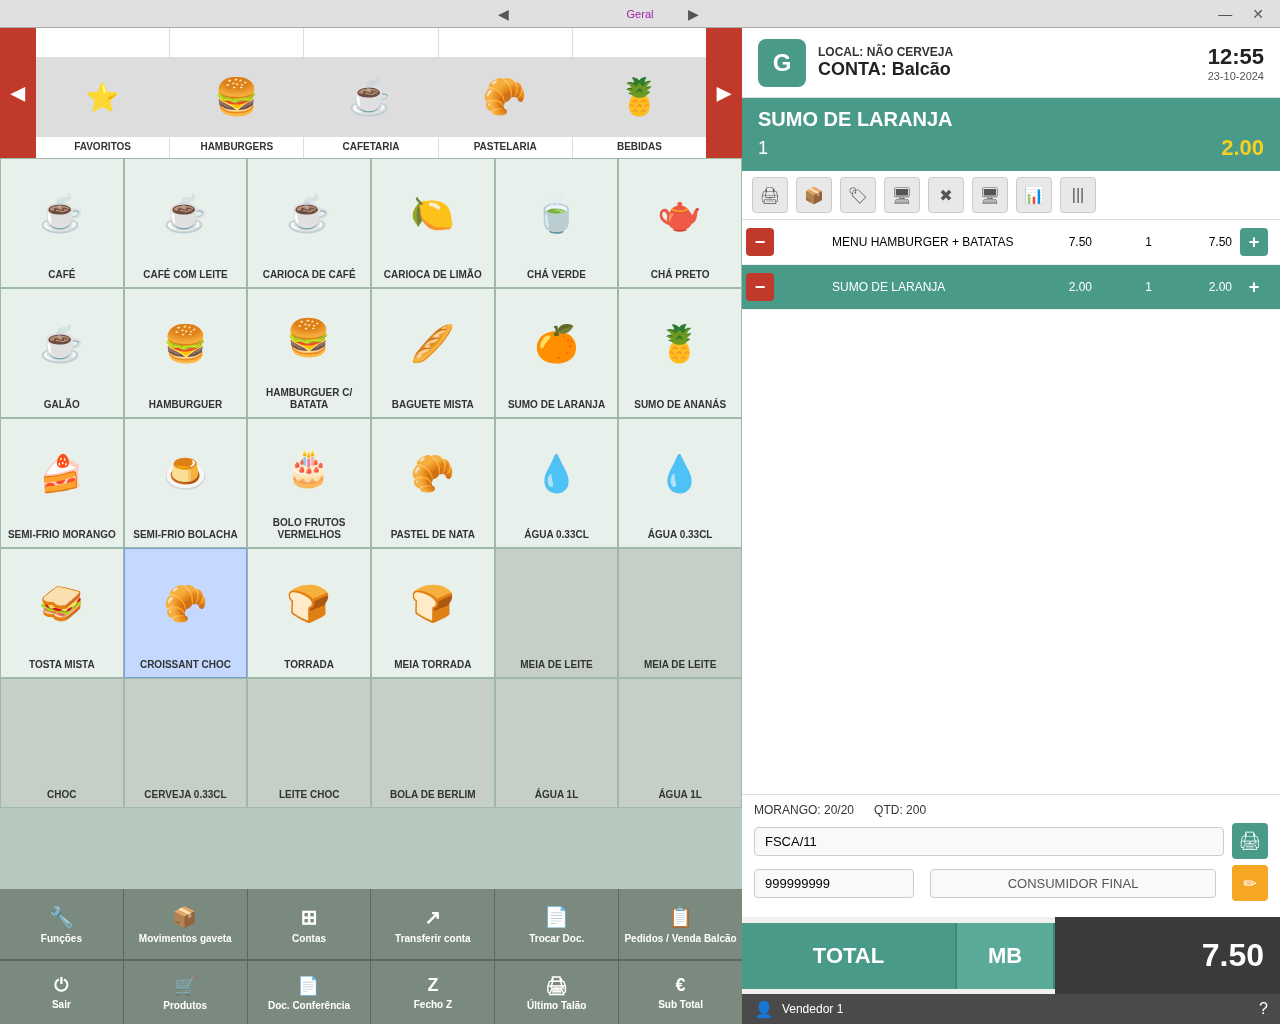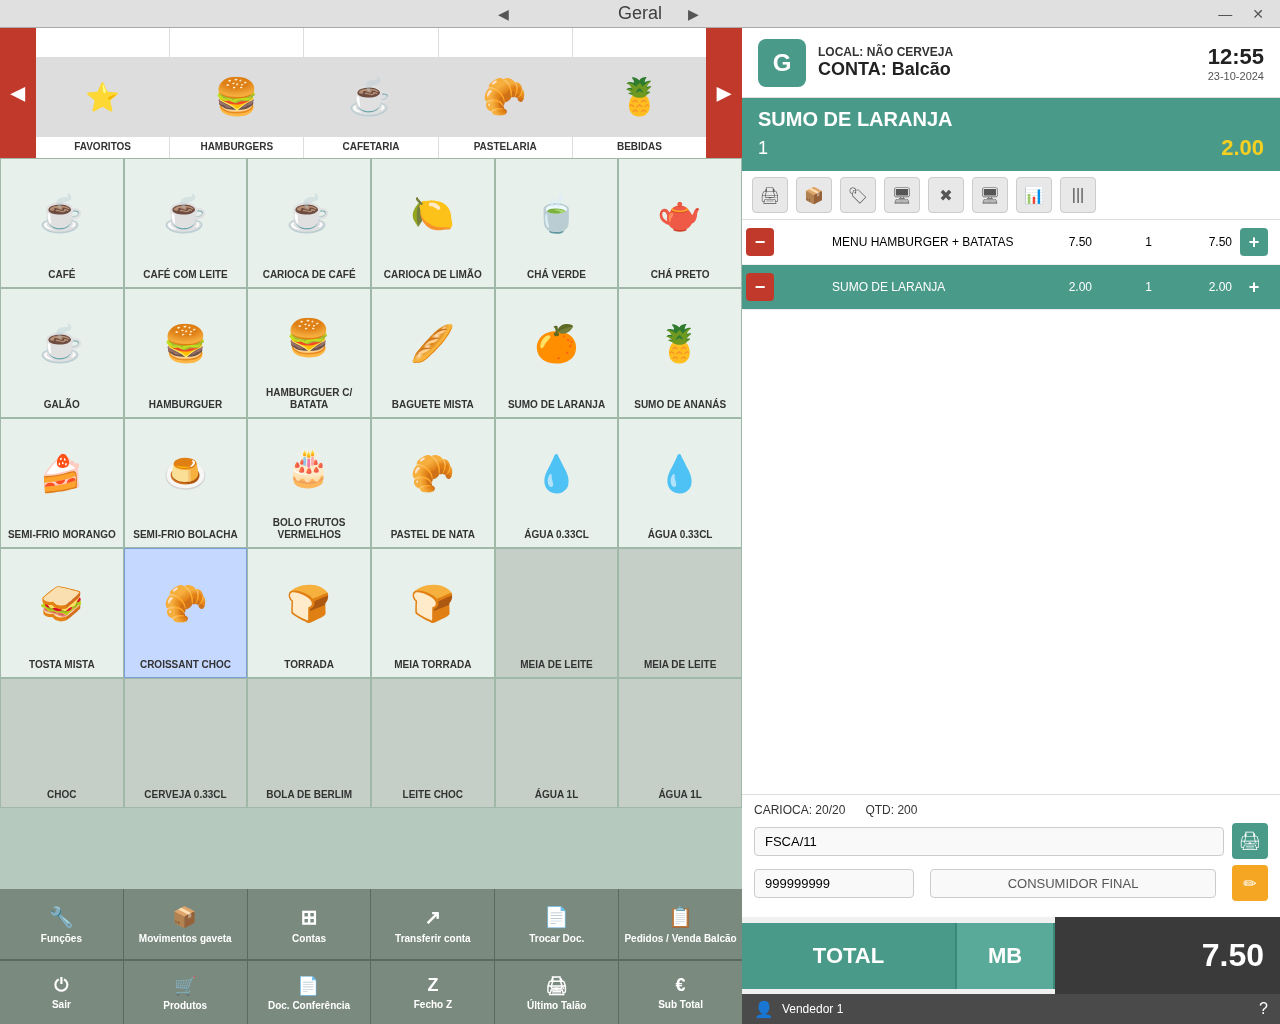--- a/index.html
+++ b/index.html
@@ -8,21 +8,21 @@
     
     #titlebar {
       background: #e0e0e0;
       height: 28px;
       display: flex;
       align-items: center;
       justify-content: center;
       position: relative;
       border-bottom: 1px solid #aaa;
     }
-    #titlebar .title { font-size: 18px; color: #404040; }
+    #titlebar .title { font-size: 11px; color: #a21caf; }
     #titlebar .nav-arrow { position: absolute; cursor: pointer; font-size: 14px; color: #555; padding: 4px 8px; }
     #titlebar .nav-left { left: 490px; }
     #titlebar .nav-right { left: 680px; }
     #titlebar .win-controls { position: absolute; right: 10px; display: flex; gap: 8px; }
     #titlebar .win-btn { cursor: pointer; font-size: 14px; color: #555; padding: 2px 6px; }
 
     
     #main { display: flex; height: 996px; }
 
     
@@ -460,25 +460,25 @@
         <div class="food-item empty">
           <div class="food-item-img"></div>
           <div class="food-label">CHOC</div>
         </div>
         <div class="food-item empty">
           <div class="food-item-img"></div>
           <div class="food-label">CERVEJA 0.33CL</div>
         </div>
         <div class="food-item empty">
           <div class="food-item-img"></div>
+          <div class="food-label">LEITE CHOC</div>
+        </div>
+        <div class="food-item empty">
+          <div class="food-item-img"></div>
           <div class="food-label">BOLA DE BERLIM</div>
-        </div>
-        <div class="food-item empty">
-          <div class="food-item-img"></div>
-          <div class="food-label">LEITE CHOC</div>
         </div>
         <div class="food-item empty">
           <div class="food-item-img"></div>
           <div class="food-label">ÁGUA 1L</div>
         </div>
         <div class="food-item empty">
           <div class="food-item-img"></div>
           <div class="food-label">ÁGUA 1L</div>
         </div>
       </div>
@@ -594,21 +594,21 @@
     <span class="price">2.00</span>
     <span class="qty">1</span>
     <span class="total">2.00</span>
     <button class="plus-btn">+</button>
   </div>
       </div>
 
     <div id="bottom-info">
       <div class="parcelas-row">
         <span>
-          <span>CARIOCA:</span>
+          <span>MORANGO:</span>
           <span>20/20</span>
         </span>
         <span>
           <span>QTD:</span>
           <span>200</span>
         </span>
       </div>
       <div class="invoice-row">
         <input class="invoice-input" readonly="" value="FSCA/11" style="">
         <div class="invoice-icon">🖨</div>

